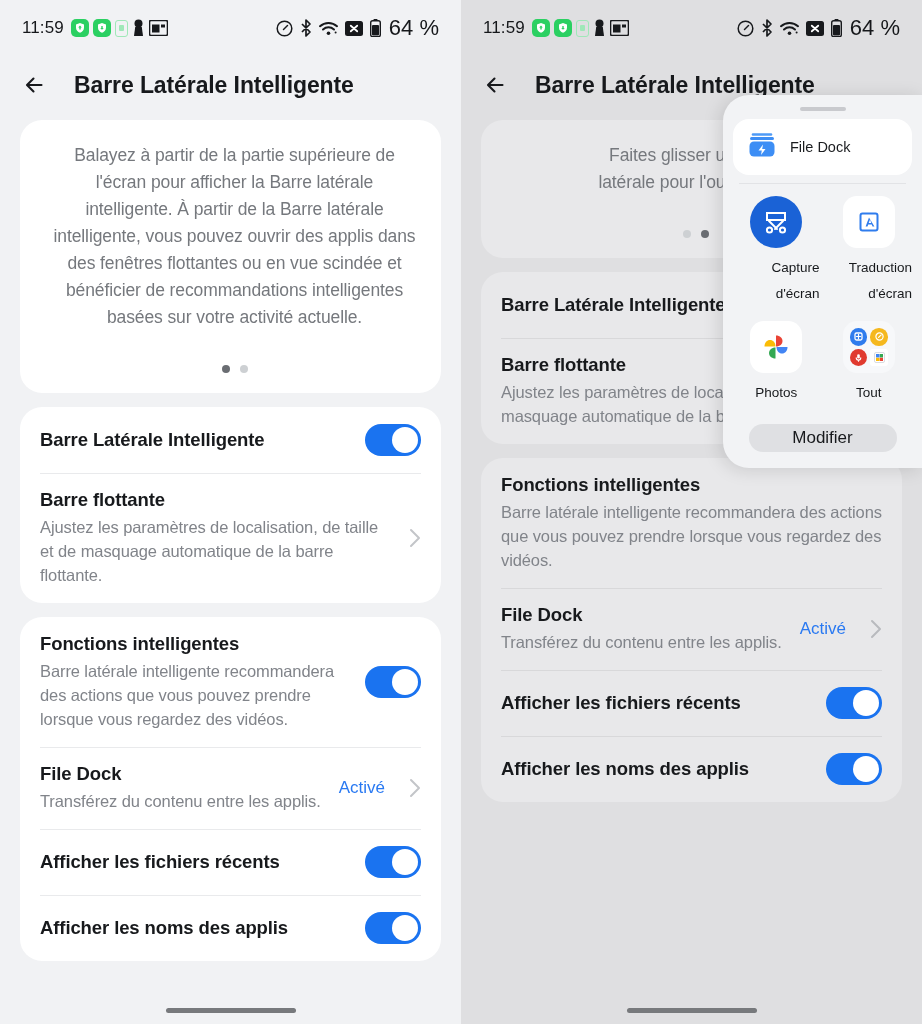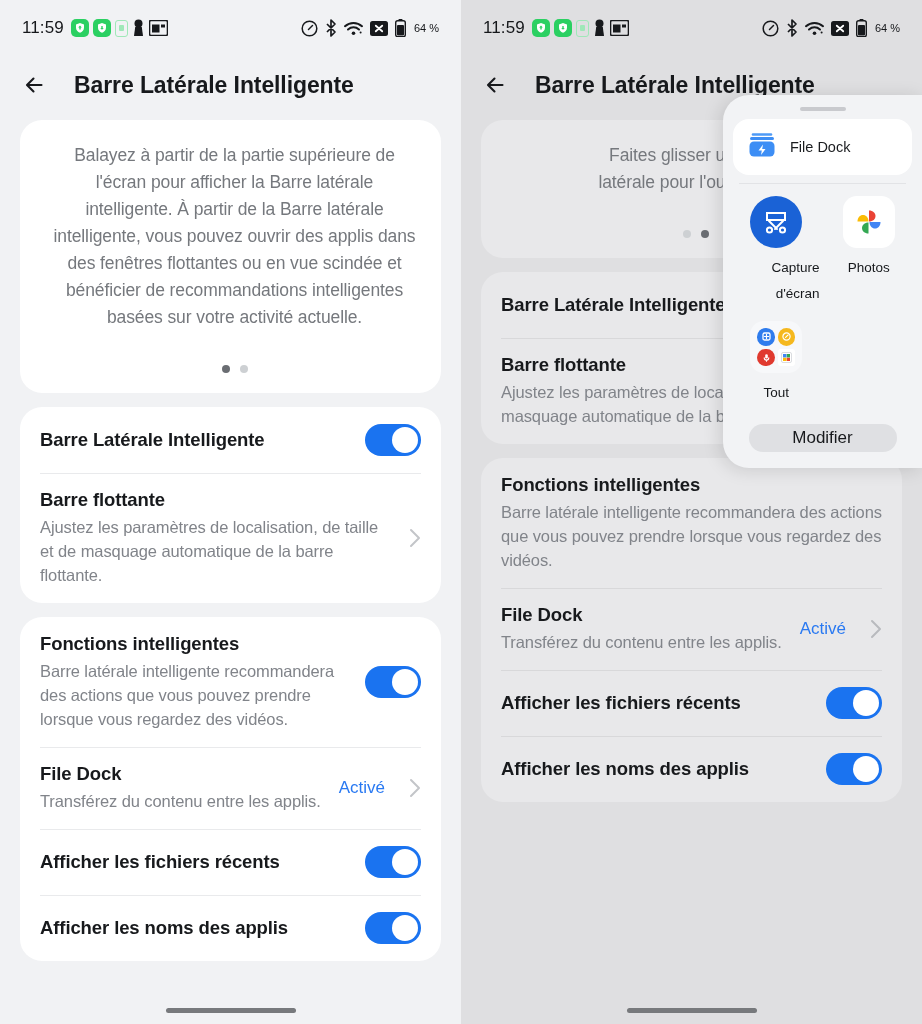--- a/index.html
+++ b/index.html
@@ -26,21 +26,21 @@
     width: 18px; height: 18px; border-radius: 5px; background: #2bd062;
     display: flex; align-items: center; justify-content: center;
   }
   .sq-green svg { display: block; }
   .sq-pale {
     width: 13px; height: 17px; border-radius: 3px;
     border: 1.6px solid #9fe8b8; display:flex;align-items:center;justify-content:center;
   }
   .sq-pale i { width:5px;height:6px;background:#9fe8b8;display:block;border-radius:1px;}
   .ic { display: flex; align-items: center; }
-  .batt-txt { font-size: 11px; margin-left: 1px; }
+  .batt-txt { font-size: 22px; margin-left: 1px; }
 
   
   .appbar { height: 58px; display: flex; align-items: center; padding: 0 22px; gap: 22px; }
   .back-arrow { width: 30px; height: 30px; flex: none; cursor: pointer; }
   .appbar-title {
     font-size: 23px; font-weight: 700; color: #17191c;
     white-space: nowrap; letter-spacing: -.1px;
   }
 
   
@@ -463,20 +463,29 @@
               <path d="M6 6h18v7H6z" fill="none" stroke="#fff" stroke-width="2"></path>
               <path d="M8 14l8 8M22 14l-8 8" stroke="#fff" stroke-width="2" stroke-linecap="round"></path>
               <circle cx="8.5" cy="23" r="2.6" fill="none" stroke="#fff" stroke-width="2"></circle>
               <circle cx="21.5" cy="23" r="2.6" fill="none" stroke="#fff" stroke-width="2"></circle>
             </svg>
           </span>
           <span class="pop-app-label">Capture d'écran</span>
         </div>
 
 
+        <div class="pop-app">
+          <span class="ic-sq" style="background:#ffffff">
+            <svg width="30" height="30" viewBox="0 0 30 30">
+              <rect x="6.5" y="6.5" width="17" height="17" rx="2" fill="none" stroke="#2f7ced" stroke-width="2"></rect>
+              <path d="M15 10.5l-3.4 9h1.9l.7-2h3.6l.7 2h1.9zM14.7 16l1.3-3.6 1.3 3.6z" fill="#2f7ced"></path>
+            </svg>
+          </span>
+          <span class="pop-app-label">Traduction d'écran</span>
+        </div>
 
 
         <div class="pop-app">
           <span class="ic-sq" style="background:#ffffff">
             <svg width="34" height="34" viewBox="0 0 34 34">
               <path d="M17 16.5V5.5c4 0 6.5 2.5 6.5 5.5s-2.5 5.5-6.5 5.5z" fill="#ea4335"></path>
               <path d="M17.5 17h11c0 4-2.5 6.5-5.5 6.5s-5.5-2.5-5.5-6.5z" fill="#4285f4"></path>
               <path d="M16.5 17.5v11c-4 0-6.5-2.5-6.5-5.5s2.5-5.5 6.5-5.5z" fill="#34a853"></path>
               <path d="M16.5 16.5h-11c0-4 2.5-6.5 5.5-6.5s5.5 2.5 5.5 6.5z" fill="#fbbc05"></path>
             </svg>

